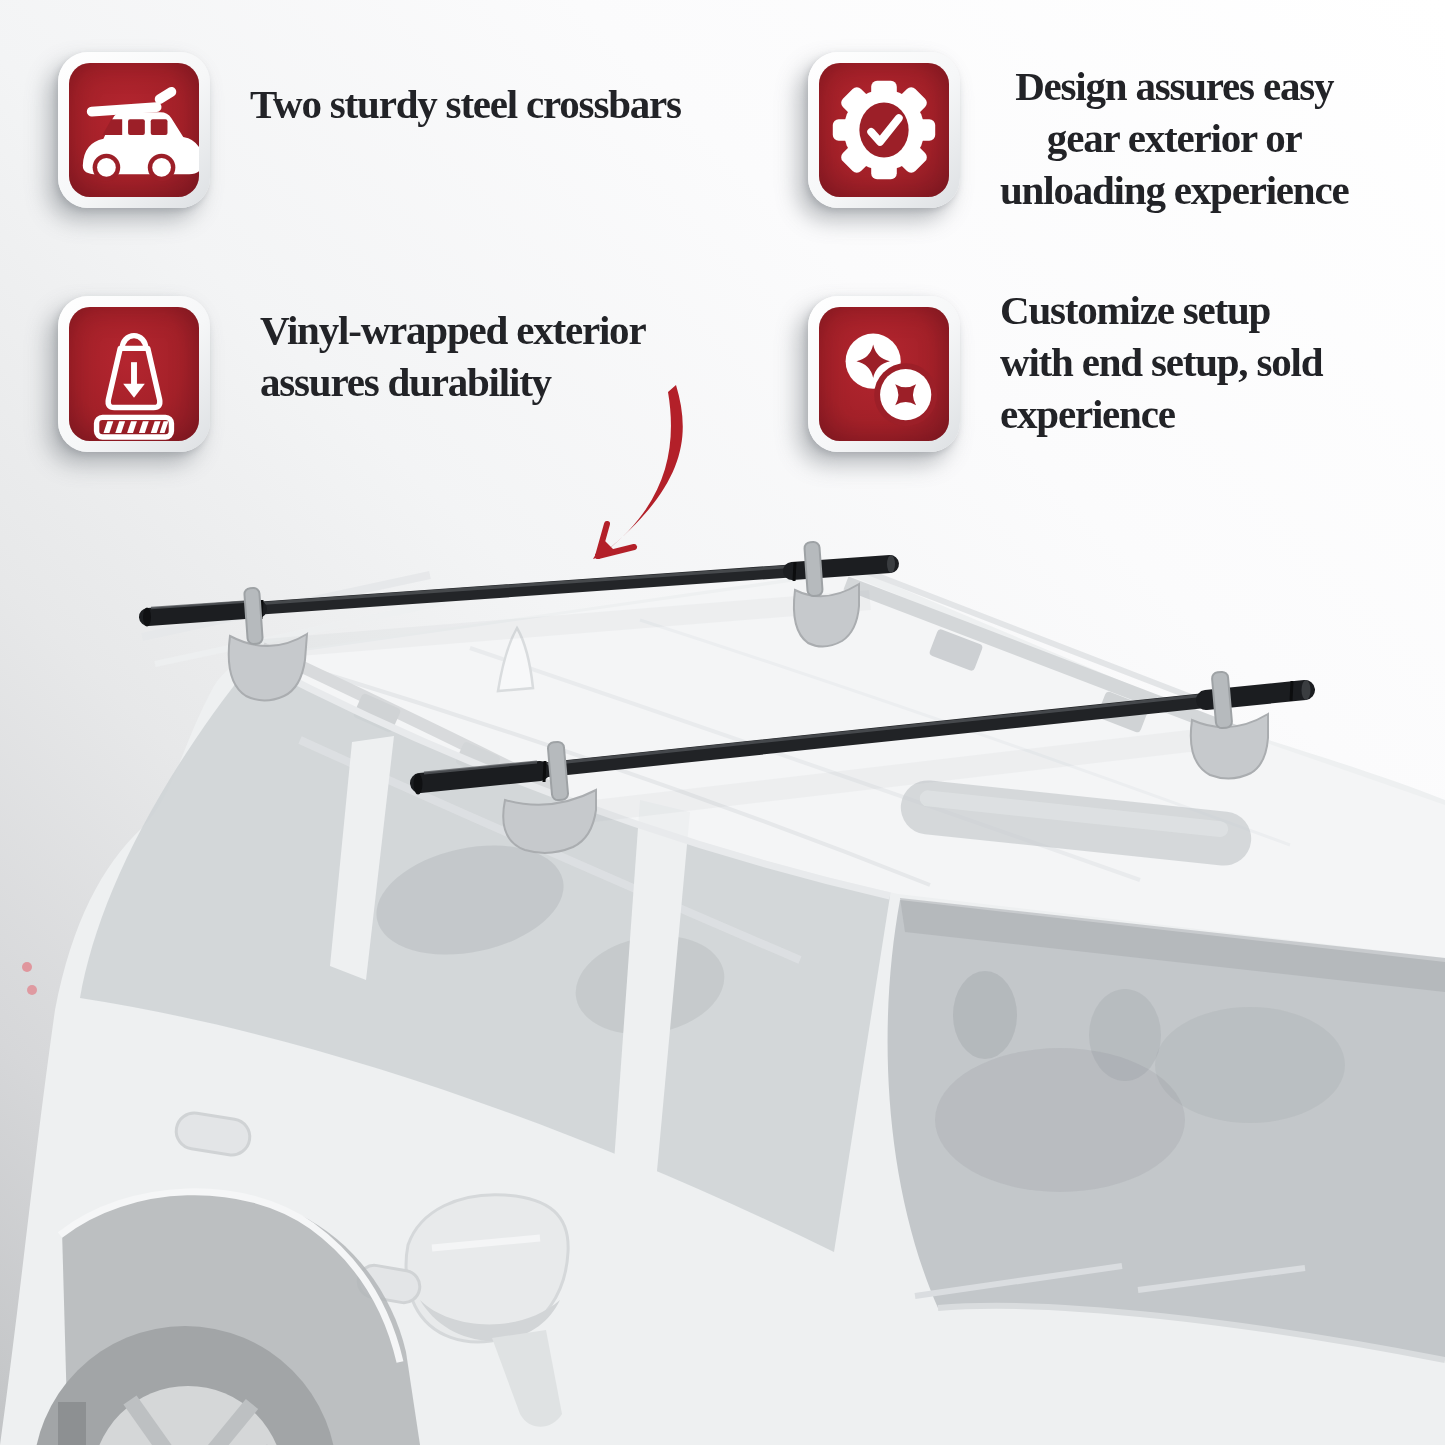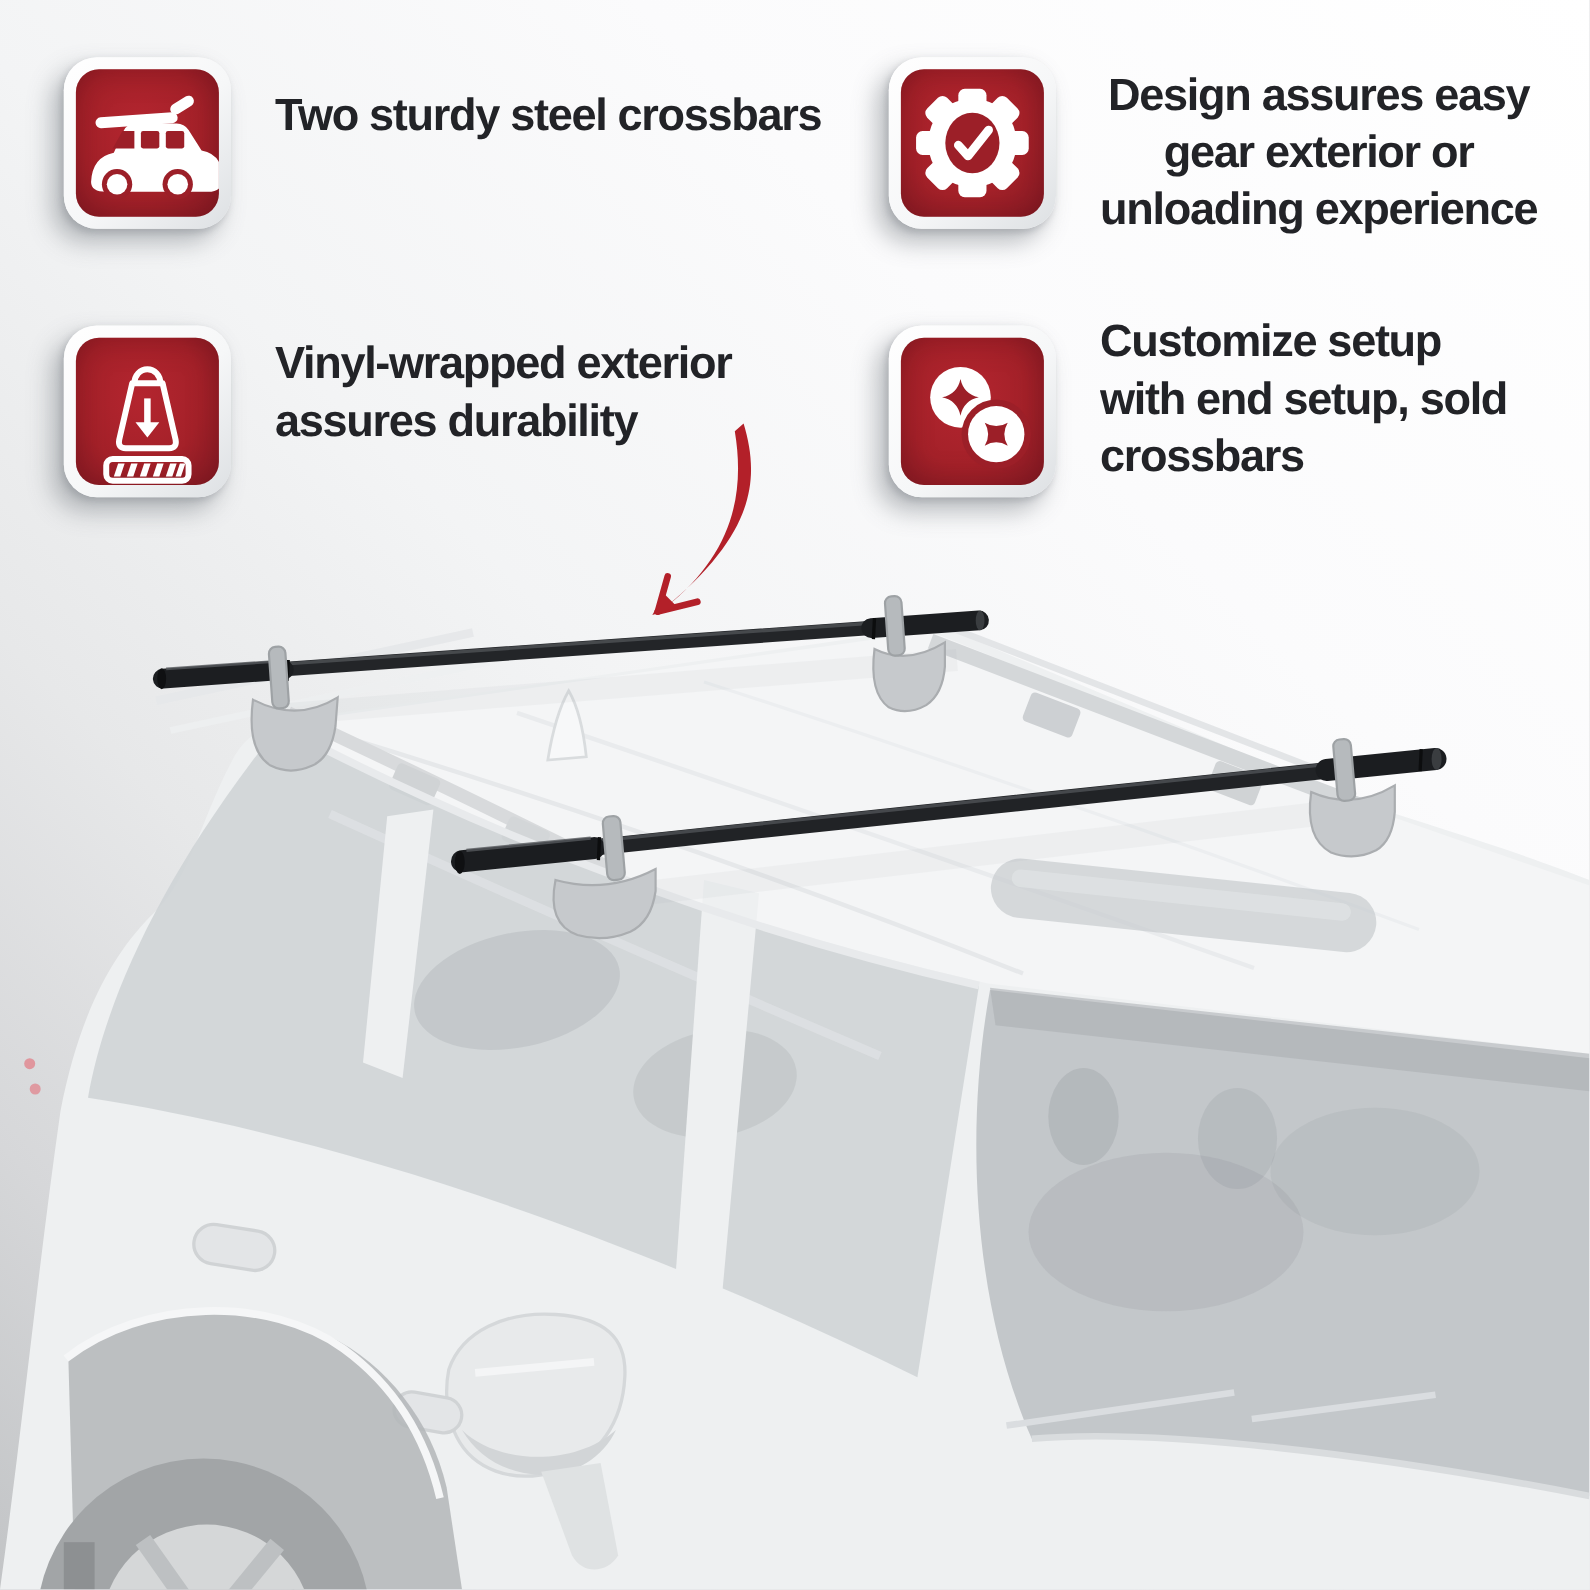--- a/index.html
+++ b/index.html
@@ -1,20 +1,20 @@
 <!DOCTYPE html>
 <html><head>
 <meta charset="utf-8">
 <style>
   html,body { margin:0; padding:0; background:#e9eaeb; }
   .stage {
     position:relative; width:1445px; height:1445px; overflow:hidden;
     background:linear-gradient(225deg, #ffffff 0%, #fbfbfc 30%, #f3f4f5 52%,
                #e7e8e9 70%, #d6d7d9 86%, #c2c4c6 100%);
-    font-family:Liberation Sans, sans-serif;
+    font-family:Liberation Serif, serif;
   }
   .car-svg { position:absolute; left:0; top:0; }
 
   
   .tile {
     position:absolute; width:152px; height:156px; border-radius:30px;
     background:linear-gradient(135deg,#ffffff 0%,#f6f7f8 55%,#dde0e3 100%);
     box-shadow:-10px 12px 22px rgba(105,110,117,.45), -2px 3px 6px rgba(125,130,136,.28);
   }
   .tile-inner {
@@ -249,38 +249,38 @@
             <path d="M 35,128 l 4,-12 h 6 l -4,12 z"></path>
             <path d="M 47,128 l 4,-12 h 6 l -4,12 z"></path>
             <path d="M 59,128 l 4,-12 h 6 l -4,12 z"></path>
             <path d="M 71,128 l 4,-12 h 6 l -4,12 z"></path>
             <path d="M 83,128 l 4,-12 h 6 l -4,12 z"></path>
             <path d="M 92,128 l 4,-12 h 5 l -4,12 z"></path>
           </g>
         </svg>
       </div>
     </div>
-    <div class="feature-text" style="left:250px; top:304px;">
+    <div class="feature-text" style="left:260px; top:304px;">
       <div class="ft-line">Vinyl-wrapped exterior</div>
       <div class="ft-line">assures durability</div>
     </div>
   </div>
 
   <div>
     <div class="tile" style="left:808px; top:296px;">
       <div class="tile-inner">
         <svg width="130" height="134" viewBox="0 0 132 136">
           <circle cx="55" cy="55" r="28" fill="#ffffff"></circle>
           <path d="M 55,38 Q 58,52 72,55 Q 58,58 55,72 Q 52,58 38,55 Q 52,52 55,38 Z" fill="#9c1f28"></path>
           <circle cx="88" cy="89" r="32" fill="#9c1f28"></circle>
           <circle cx="88" cy="89" r="26" fill="#ffffff"></circle>
           <path d="M 88,74 Q 91,86 103,89 Q 91,92 88,104 Q 85,92 73,89 Q 85,86 88,74 Z" fill="#9c1f28" transform="rotate(45 88 89)"></path>
         </svg>
       </div>
     </div>
     <div class="feature-text" style="left:1000px; top:284px;">
       <div class="ft-line">Customize setup</div>
       <div class="ft-line">with end setup, sold</div>
-      <div class="ft-line">crossbars</div>
+      <div class="ft-line">experience</div>
     </div>
   </div>
 
 </div>
 
 </body></html>

